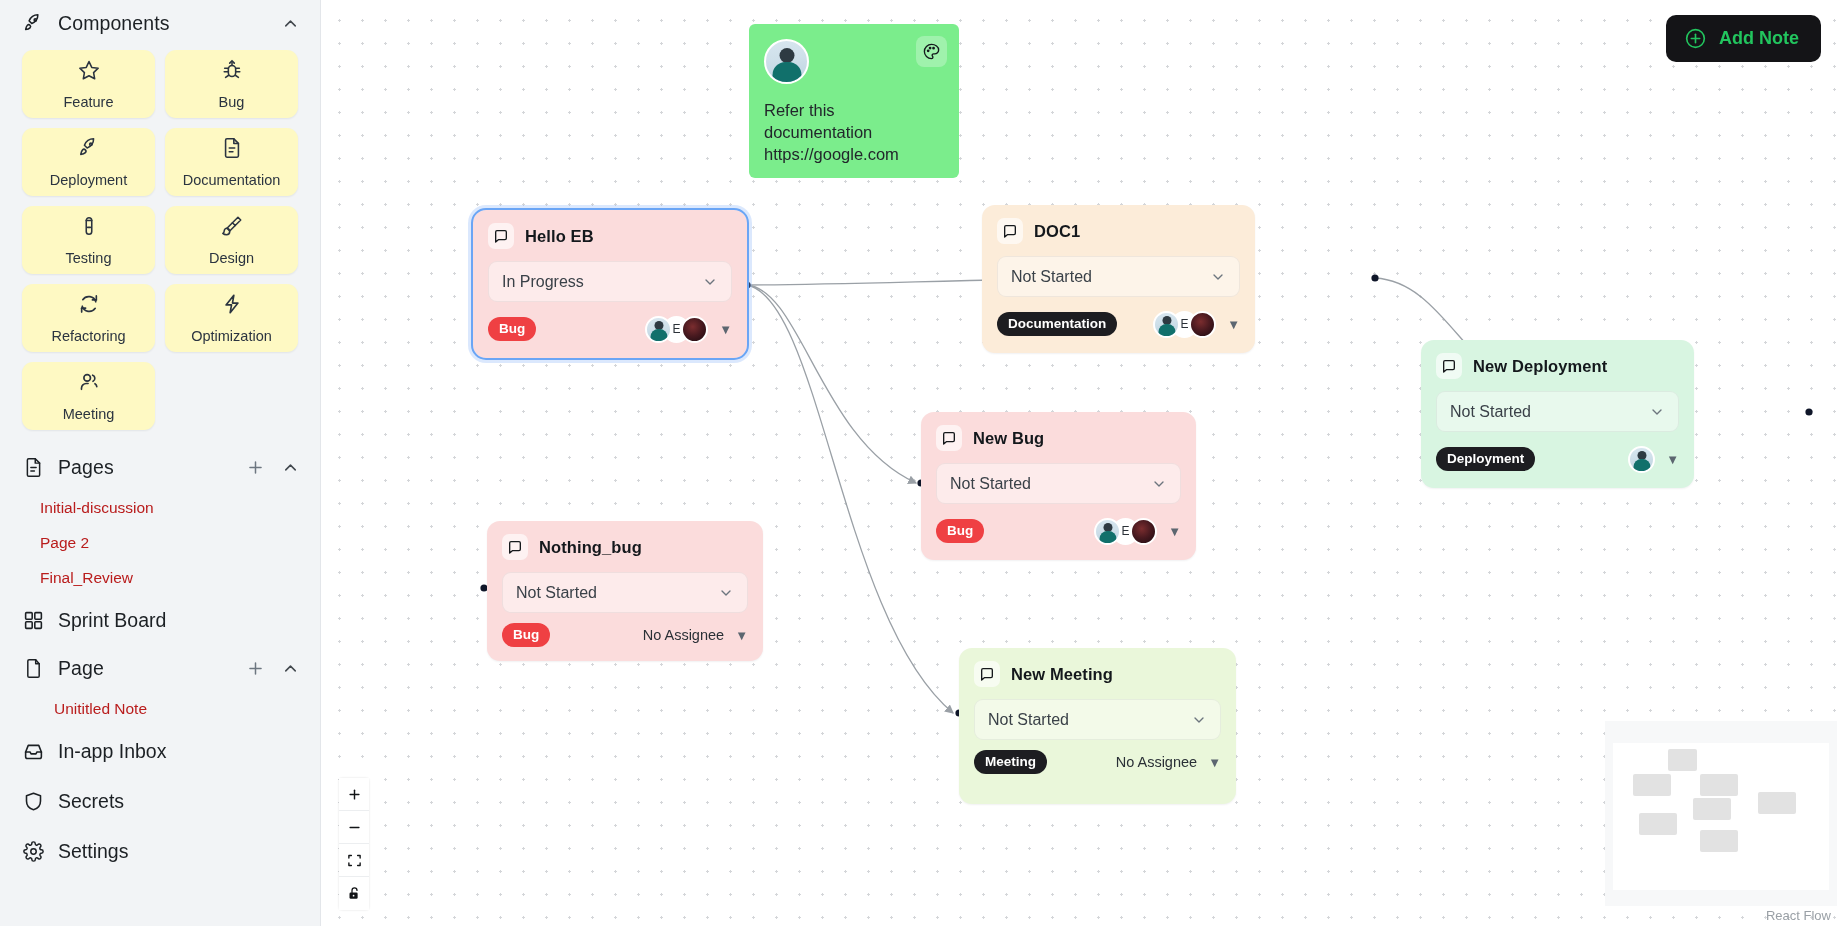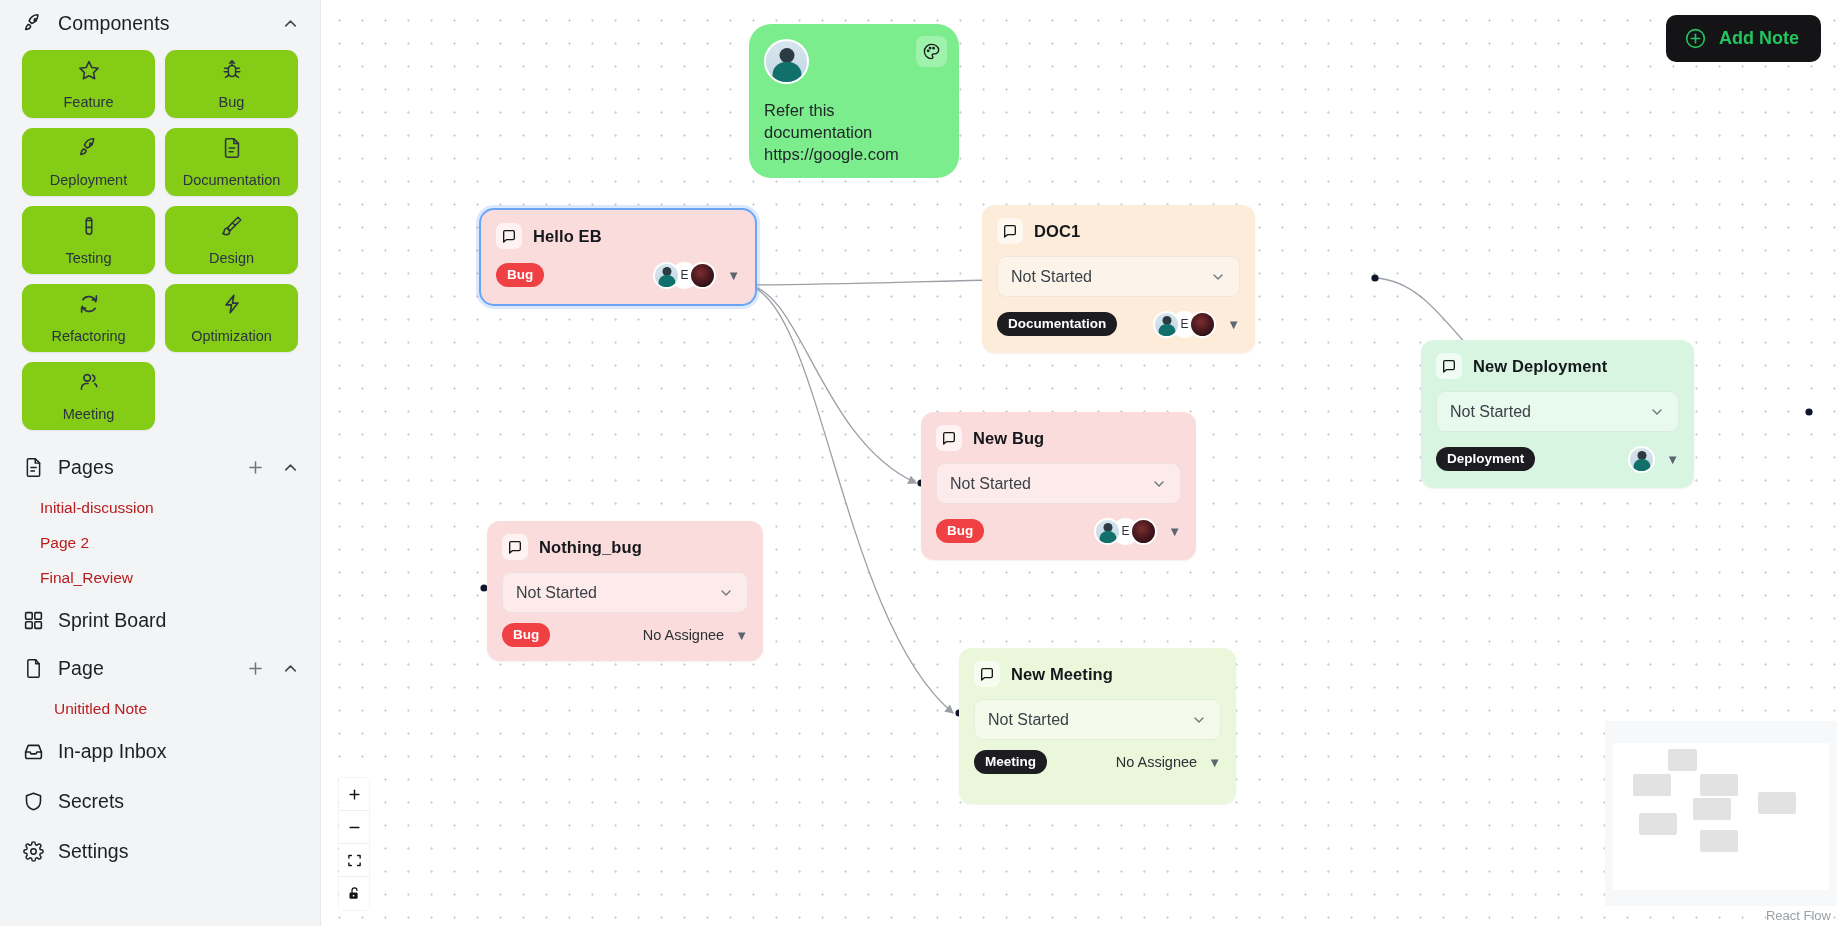--- a/index.html
+++ b/index.html
@@ -35,21 +35,21 @@
   .section-head .sh-plus { width: 22px; height:22px; display:flex; align-items:center; justify-content:center; color:#6d7680; font-size:25px; line-height:0; }
   .section-head .sh-chev { width: 20px; height:20px; display:flex;align-items:center;justify-content:center; color:#41474d; }
 
   .comp-grid {
     display: grid;
     grid-template-columns: 1fr 1fr;
     gap: 10px;
     padding: 4px 22px 0 22px;
   }
   .comp-card {
-    background: #84cc16;
+    background: #fef9c3;
     border-radius: 11px;
     height: 68px;
     display: flex; flex-direction: column;
     align-items: center; justify-content: center;
     gap: 13px;
     box-shadow: 0 1px 2px rgba(16,24,40,.07);
     cursor: pointer;
   }
   .comp-card .ci { color: #2b3440; display:flex; }
   .comp-card .cl { font-size: 14.5px; color: #2b3440; }
@@ -86,21 +86,20 @@
   .node {
     position: absolute;
     border-radius: 13px;
     padding: 13px 15px 15px 15px;
     box-shadow: 0 1px 2px rgba(16,24,40,.06);
   }
   .node.selected {
     outline: 2px solid #6aa5f5;
     outline-offset: 0px;
     box-shadow: 0 0 0 5px rgba(124,172,248,.28);
-    margin-left: 8px;
   }
   .node-head { display:flex; align-items:center; gap:11px; margin-bottom: 12px; }
   .node-head .nh-ico {
     width:26px; height:26px; border-radius:7px;
     background: rgba(255,255,255,.62);
     display:flex; align-items:center; justify-content:center;
     color:#16191c;
   }
   .node-head .nh-title { font-size: 16.5px; font-weight: 700; color: #14181c; letter-spacing:.1px; }
 
@@ -142,21 +141,21 @@
   .av.p1 { background: linear-gradient(175deg,#d7e6ef 0%,#cfe0ea 42%,#bcd3e0 100%); position:relative; }
   .av.p1::before{ content:""; position:absolute; left:50%; top:16%; width:9px;height:9px;border-radius:50%; background:#2e3a42; transform:translateX(-50%); }
   .av.p1::after{ content:""; position:absolute; left:50%; top:52%; width:17px;height:15px;border-radius:8px 8px 0 0; background:#11706b; transform:translateX(-50%); }
   .av.p2 { background:#fff; }
   .av.p3 { background: radial-gradient(circle at 42% 38%, #7b2d2f 0%, #48191f 48%, #190a10 100%); }
 
   
   .note {
     position:absolute;
     background:#7bed8c;
-    border-radius: 22px;
+    border-radius: 6px;
     padding: 15px;
   }
   .note .note-av {
     width: 45px; height:45px; border-radius:50%;
     border: 2px solid #fff; overflow:hidden;
     background: linear-gradient(175deg,#d7e6ef 0%,#cfe0ea 42%,#bcd3e0 100%);
     position:relative;
   }
   .note .note-av::before{ content:""; position:absolute; left:50%; top:16%; width:15px;height:15px;border-radius:50%; background:#2e3a42; transform:translateX(-50%); }
   .note .note-av::after{ content:""; position:absolute; left:50%; top:52%; width:29px;height:25px;border-radius:13px 13px 0 0; background:#11706b; transform:translateX(-50%); }
@@ -478,20 +477,28 @@
 
     <div class="node selected" style="left:152px; top:210px; width:274px; background:#FBDCDC;">
       <div class="node-head">
         <span class="nh-ico">
           <svg width="16" height="16" viewBox="0 0 24 24" fill="none" stroke="currentColor" stroke-width="2" stroke-linecap="round" stroke-linejoin="round">
               <path d="M20 15.5a2 2 0 0 1-2 2H8l-4 3.5v-15a2 2 0 0 1 2-2h12a2 2 0 0 1 2 2z"></path>
             </svg>
         </span>
         <span class="nh-title">Hello EB</span>
       </div>
+      <div class="node-select">
+        <span class="ns-val">In Progress</span>
+        <span class="ns-chev">
+            <svg width="16" height="16" viewBox="0 0 24 24" fill="none" stroke="currentColor" stroke-width="2" stroke-linecap="round" stroke-linejoin="round">
+              <polyline points="6 9 12 15 18 9"></polyline>
+            </svg>
+          </span>
+      </div>
       <div class="node-foot">
         <span class="tag red">Bug</span>
         <span class="foot-right">
           <span class="avatars">
             <span class="av p1"></span>
             <span class="av p2">E</span>
             <span class="av p3"></span>
           </span>
           <span class="caret">▼</span>
         </span>

